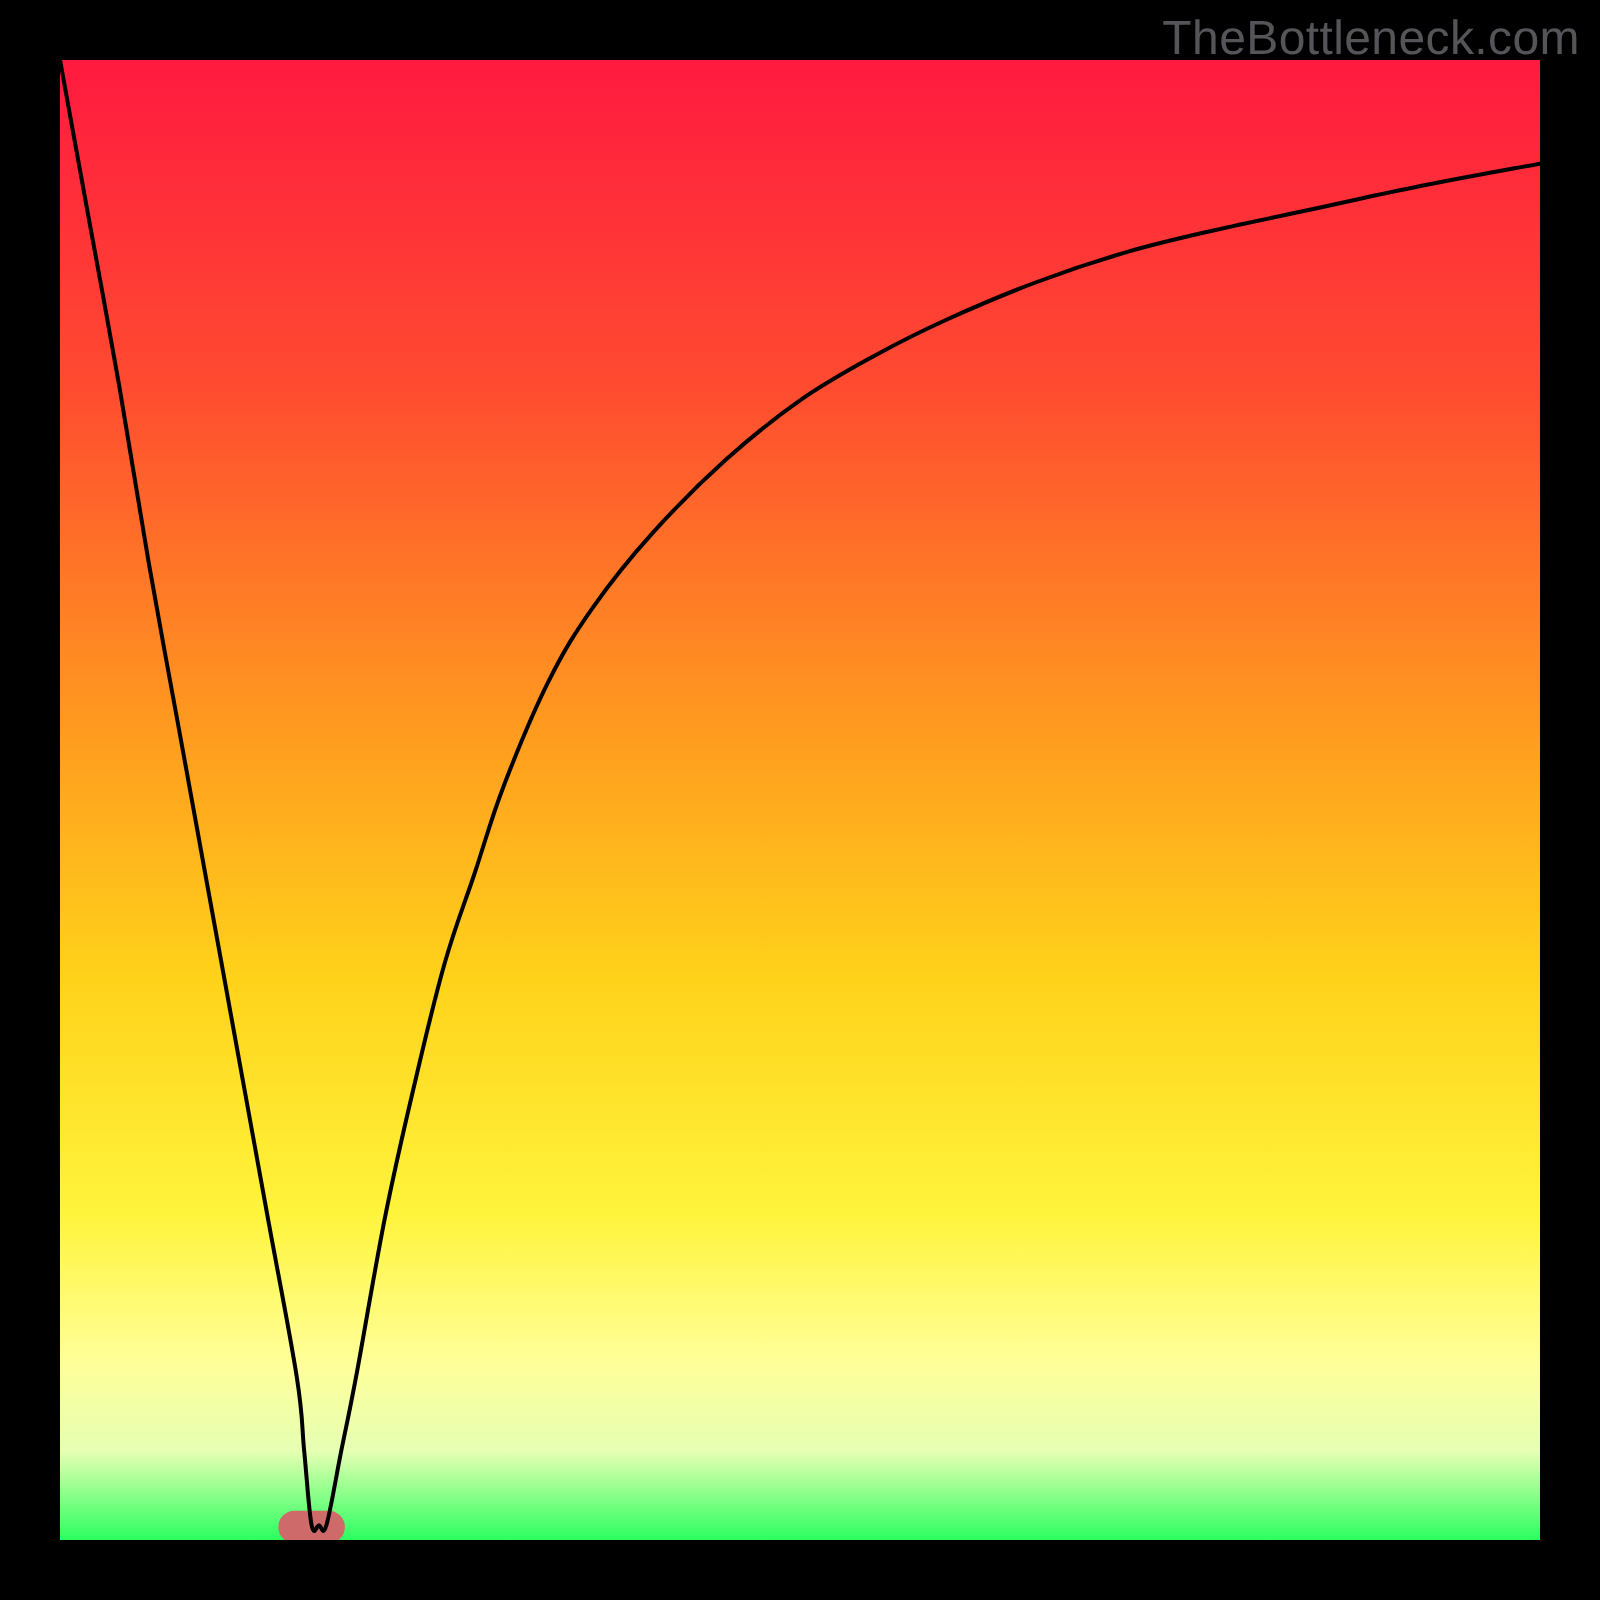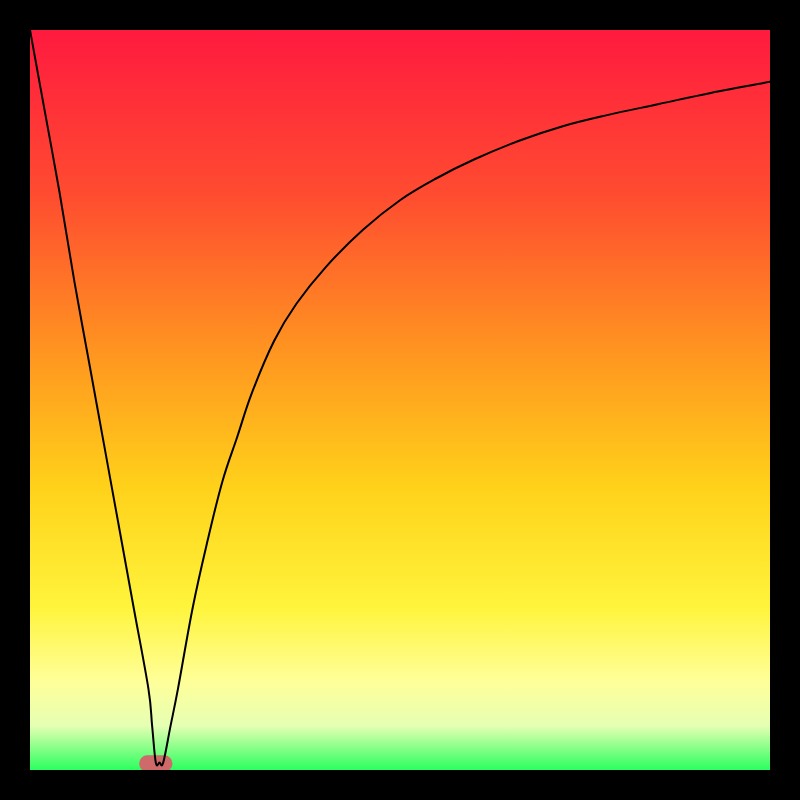--- a/index.html
+++ b/index.html
@@ -34,20 +34,21 @@
     font-weight: 500;
     letter-spacing: 0.2px;
     z-index: 5;
   }
   svg { display: block; }
 </style>
 </head>
 <body>
 
 <div class="frame">
+  <div class="watermark">TheBottleneck.com</div>
   <div class="plot-area">
     <svg id="chart-svg" width="740" height="740" viewBox="0 0 740 740" preserveAspectRatio="none">
         <defs>
           <linearGradient id="bg-grad" x1="0" y1="0" x2="0" y2="1">
             <stop offset="0%" stop-color="#ff1a3f"></stop>
             <stop offset="22%" stop-color="#ff4b30"></stop>
             <stop offset="45%" stop-color="#ff9a1f"></stop>
             <stop offset="62%" stop-color="#ffd21a"></stop>
             <stop offset="78%" stop-color="#fff43c"></stop>
             <stop offset="88%" stop-color="#ffff99"></stop>

